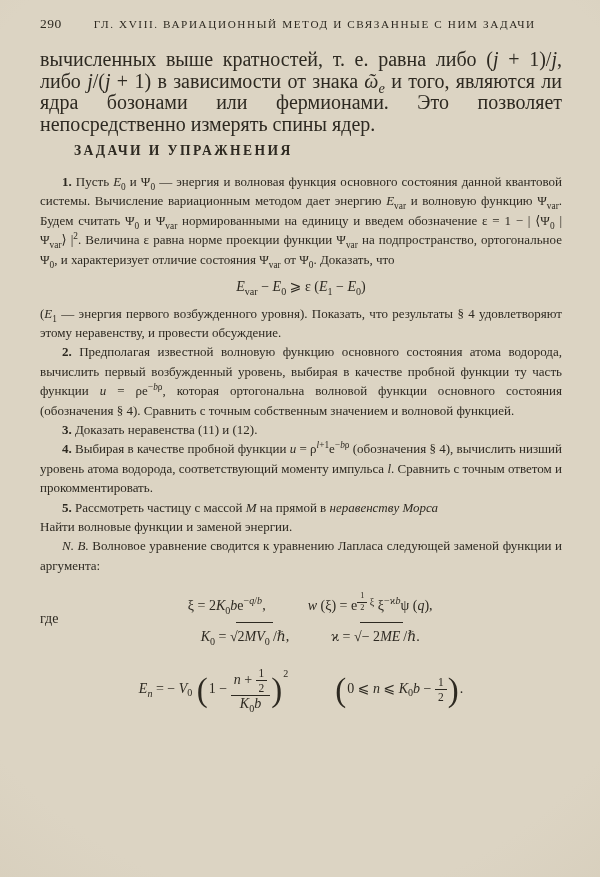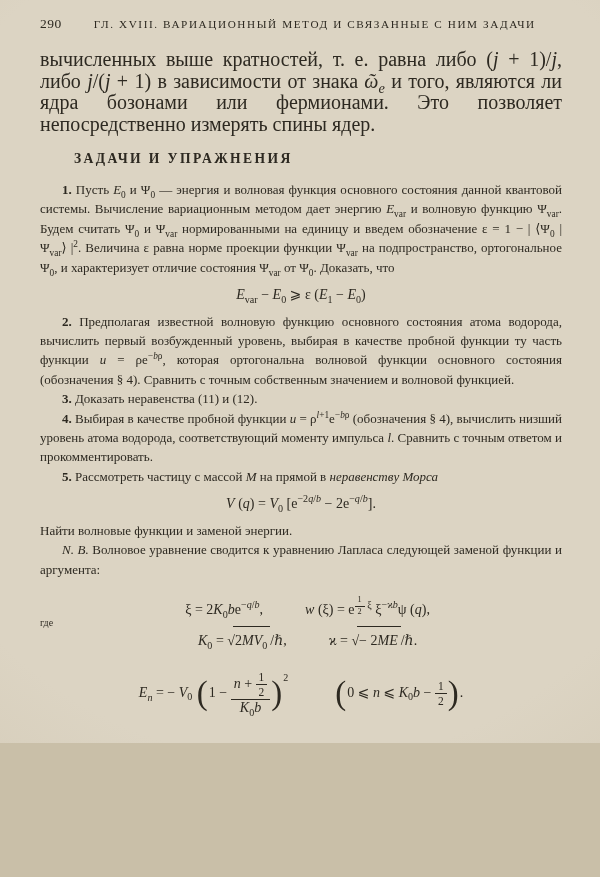--- a/index.html
+++ b/index.html
@@ -3,35 +3,35 @@
 <meta charset="utf-8">
 <style>
   * { margin:0; padding:0; box-sizing:border-box; }
   html, body { width:600px; height:877px; }
   body {
     font-family: "Liberation Serif", "DejaVu Serif", "DejaVu Sans", serif;
     background:#c9bfa8;
   }
   .page {
     position:relative;
-    width:600px; height:743px;
+    width:600px; height:877px;
     padding:16px 38px 0 40px;
     overflow:hidden;
     background: radial-gradient(ellipse 130% 105% at 50% 45%, #dcd4c3 55%, #ccc2ac 100%);
     color:#2d2921;
   }
   .page-header { display:flex; align-items:baseline; margin-bottom:17px; }
   .page-number { font-size:13.5px; letter-spacing:.5px; }
   .running-title { font-size:11.2px; letter-spacing:1.6px; margin-left:32px; white-space:nowrap; }
 
   .intro { font-size:20px; line-height:21.5px; text-align:justify; }
 
   .section-title {
     font-size:13.6px; font-weight:bold; letter-spacing:2.4px;
-    margin:16px 0 13px 34px;
+    margin:8px 0 13px 34px;
   }
 
   .prob { font-size:13px; line-height:19.4px; text-align:justify; text-indent:22px; }
   .noindent { text-indent:0; }
 
   .formula { text-align:center; font-size:14px; margin:9px 0 8px; line-height:1.25; }
   .formula.big { margin:15px 0 10px; line-height:1; }
 
   sub, sup { font-size:.72em; line-height:0; }
 
@@ -43,21 +43,21 @@
   .sqrt { white-space:nowrap; }
   .sqrt .rad { display:inline-block; border-top:1.2px solid currentColor; padding:5px 3px 0 2px; margin-left:-2px; }
 
   .bp { display:inline-block; font-size:2.35em; line-height:0; vertical-align:middle; font-weight:300; padding:0 1px; }
   .sup2 { font-size:10px; position:relative; top:-16px; }
 
   .hgap { display:inline-block; width:42px; }
   .wgap { display:inline-block; width:46px; }
 
   .where-row { display:flex; align-items:center; margin:10px 0 8px; }
-  .where-label { font-size:10px; flex:0 0 auto; }
+  .where-label { font-size:14px; flex:0 0 auto; }
   .where-formulas { flex:1 1 auto; }
   .where-formulas .formula { margin:7px 0; }
 </style>
 </head>
 <body>
 
 <div class="page" style="color: rgb(45, 41, 33); background: radial-gradient(130% 105% at 50% 45%, rgb(220, 212, 195) 55%, rgb(204, 194, 172) 100%);">
 
   <header class="page-header">
     <span class="page-number">290</span>
@@ -65,30 +65,30 @@
   </header>
 
   <p class="intro">вычисленных выше кратностей, т. е. равна либо (<i>j</i> + 1)/<i>j</i>, либо <i>j</i>/(<i>j</i> + 1) в зависимости от знака <i>ῶ<sub>e</sub></i> и того, являются ли ядра бозонами или фермионами. Это позволяет непосредственно измерять спины ядер.</p>
 
   <h2 class="section-title">ЗАДАЧИ И УПРАЖНЕНИЯ</h2>
 
   <p class="prob"><b>1.</b> Пусть <i>E</i><sub>0</sub> и Ψ<sub>0</sub> — энергия и волновая функция основного состояния данной квантовой системы. Вычисление вариационным методом дает энергию <i>E</i><sub>var</sub> и волновую функцию Ψ<sub>var</sub>. Будем считать Ψ<sub>0</sub> и Ψ<sub>var</sub> нормированными на единицу и введем обозначение ε = 1 − | ⟨Ψ<sub>0</sub> | Ψ<sub>var</sub>⟩ |<sup>2</sup>. Величина ε равна норме проекции функции Ψ<sub>var</sub> на подпространство, ортогональное Ψ<sub>0</sub>, и характеризует отличие состояния Ψ<sub>var</sub> от Ψ<sub>0</sub>. Доказать, что</p>
 
   <div class="formula"><i>E</i><sub>var</sub> − <i>E</i><sub>0</sub> ⩾ ε (<i>E</i><sub>1</sub> − <i>E</i><sub>0</sub>)</div>
 
+  <p class="prob noindent">(<i>E</i><sub>1</sub> — энергия первого возбужденного уровня). Показать, что результаты § 4 удовлетворяют этому неравенству, и провести обсуждение.</p>
 
   <p class="prob"><b>2.</b> Предполагая известной волновую функцию основного состояния атома водорода, вычислить первый возбужденный уровень, выбирая в качестве пробной функции ту часть функции <i>u</i> = ρe<sup>−<i>b</i>ρ</sup>, которая ортогональна волновой функции основного состояния (обозначения § 4). Сравнить с точным собственным значением и волновой функцией.</p>
 
   <p class="prob"><b>3.</b> Доказать неравенства (11) и (12).</p>
 
   <p class="prob"><b>4.</b> Выбирая в качестве пробной функции <i>u</i> = ρ<sup><i>l</i>+1</sup>e<sup>−<i>b</i>ρ</sup> (обозначения § 4), вычислить низший уровень атома водорода, соответствующий моменту импульса <i>l</i>. Сравнить с точным ответом и прокомментировать.</p>
 
   <p class="prob"><b>5.</b> Рассмотреть частицу с массой <i>M</i> на прямой в <i>неравенству Морса</i></p>
 
-  <div class="formula"><i>V</i> (<i>q</i>) = <i>V</i><sub>0</sub> [e<sup>−2<i>q</i>/<i>b</i></sup> − 2e<sup>−<i>q</i>/<i>b</i></sup>].</div>
 
   <p class="prob noindent">Найти волновые функции и заменой энергии.</p>
 
   <p class="prob"><i>N. B.</i> Волновое уравнение сводится к уравнению Лапласа следующей заменой функции и аргумента:</p>
 
   <div class="where-row">
     <span class="where-label">где</span>
     <div class="where-formulas">
       <div class="formula">ξ = 2<i>K</i><sub>0</sub><i>b</i>e<sup>−<i>q</i>/<i>b</i></sup>,<span class="hgap"></span><i>w</i> (ξ) = e<sup><span class="frac sm"><span class="num">1</span><span class="den">2</span></span> ξ</sup> ξ<sup>−ϰ<i>b</i></sup>ψ (<i>q</i>),</div>
       <div class="formula"><i>K</i><sub>0</sub> = <span class="sqrt">√<span class="rad">2<i>MV</i><sub>0</sub></span></span>/ℏ,<span class="hgap"></span>ϰ = <span class="sqrt">√<span class="rad">− 2<i>ME</i></span></span>/ℏ.</div>

